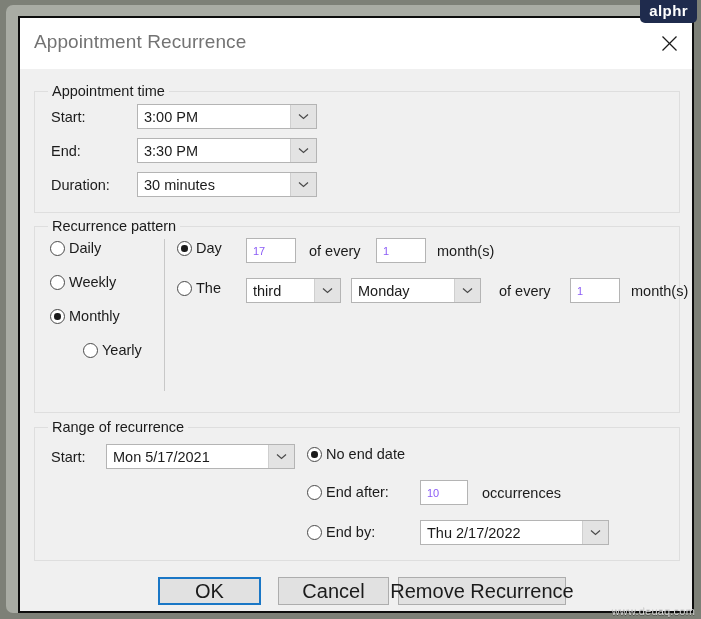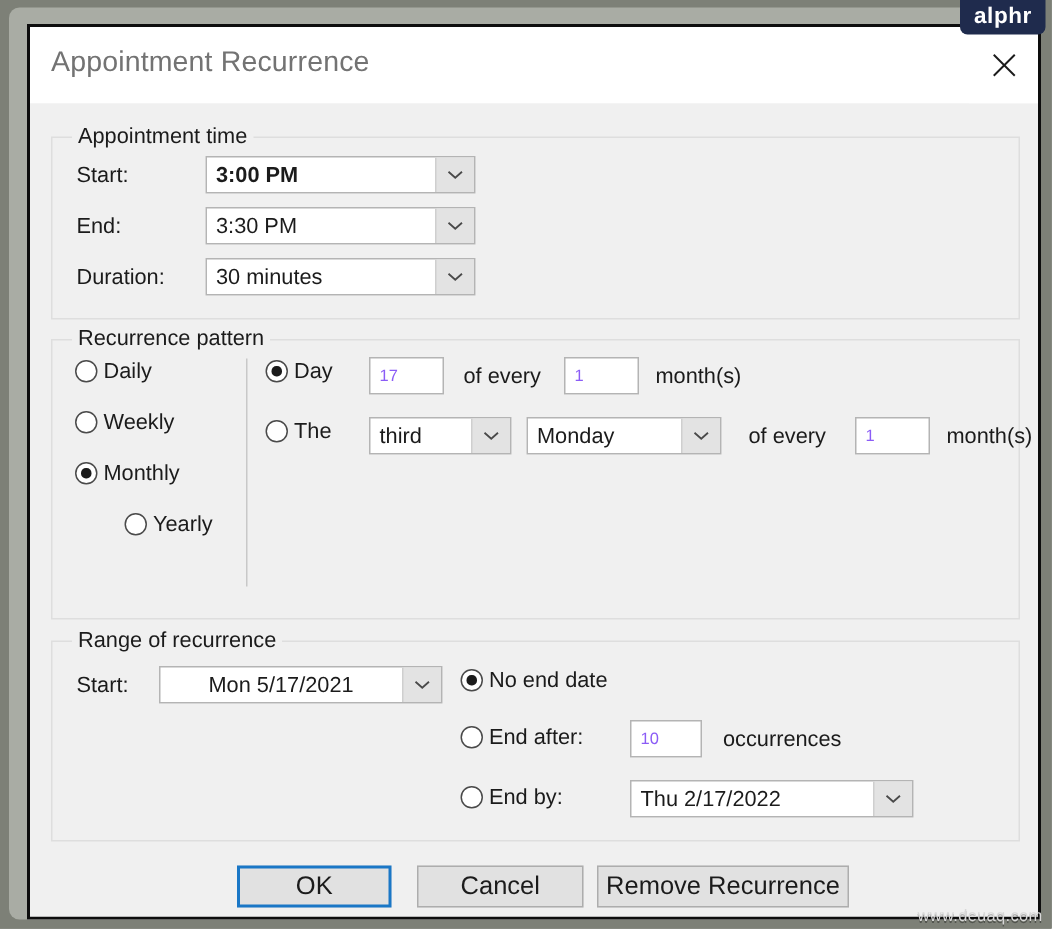--- a/index.html
+++ b/index.html
@@ -153,21 +153,21 @@
     align-items: center;
     padding-left: 6px;
     font-size: 11px;
     color: #8b5cf6;
   }
 
   
   .radio {
     position: absolute;
     display: flex;
-    align-items: flex-start;
+    align-items: flex-end;
     white-space: nowrap;
   }
   .radio .dot {
     flex: 0 0 auto;
     width: 15px; height: 15px;
     border: 1.4px solid #4a4a4a;
     border-radius: 50%;
     background: #ffffff;
     box-sizing: border-box;
     position: relative;
@@ -199,21 +199,21 @@
   
   .btn {
     position: absolute;
     height: 28px;
     background: #e1e1e1;
     border: 1px solid #adadad;
     box-sizing: border-box;
     display: flex;
     align-items: center;
     justify-content: center;
-    font-size: 17px;
+    font-size: 20px;
     color: #1b1b1b;
     white-space: nowrap;
   }
   .btn.default {
     border: 2px solid #1a77c6;
     background: #e1e1e1;
   }
 
   
   #alphr-badge {
@@ -258,21 +258,21 @@
           </svg>
         </div>
       </div>
 
       <div id="body">
 
         <div class="group" id="grp-time">
           <div class="legend">Appointment time</div>
 
           <div class="lbl" style="left:16px; top:17px;">Start:</div>
-          <div class="combo" style="left:102px; top:12px; width:180px;font-weight:bold;">
+          <div class="combo" style="left:102px; top:12px; width:180px;">
             <div class="value">3:00 PM</div>
             <div class="arrow">
               <svg width="11" height="7" viewBox="0 0 11 7">
                   <polyline points="1,1.5 5.5,5.5 10,1.5" fill="none" stroke="#4a4a4a" stroke-width="1.2"></polyline>
                 </svg>
             </div>
           </div>
 
           <div class="lbl" style="left:16px; top:51px;">End:</div>
           <div class="combo" style="left:102px; top:46px; width:180px;">
@@ -348,21 +348,21 @@
           </div>
           <div class="lbl" style="left:464px; top:56px;">of every</div>
           <div class="textbox" style="left:535px; top:51px; width:50px;">1</div>
           <div class="lbl" style="left:596px; top:56px;">month(s)</div>
         </div>
 
         <div class="group" id="grp-range">
           <div class="legend">Range of recurrence</div>
 
           <div class="lbl" style="left:16px; top:21px;">Start:</div>
-          <div class="combo" style="left:71px; top:16px; width:189px;padding-left:26px;">
+          <div class="combo" style="left:71px; top:16px; width:189px;">
             <div class="value">Mon 5/17/2021</div>
             <div class="arrow">
               <svg width="11" height="7" viewBox="0 0 11 7">
                   <polyline points="1,1.5 5.5,5.5 10,1.5" fill="none" stroke="#4a4a4a" stroke-width="1.2"></polyline>
                 </svg>
             </div>
           </div>
 
           <div class="radio on" style="left:272px; top:18px;">
             <span class="dot"></span>

